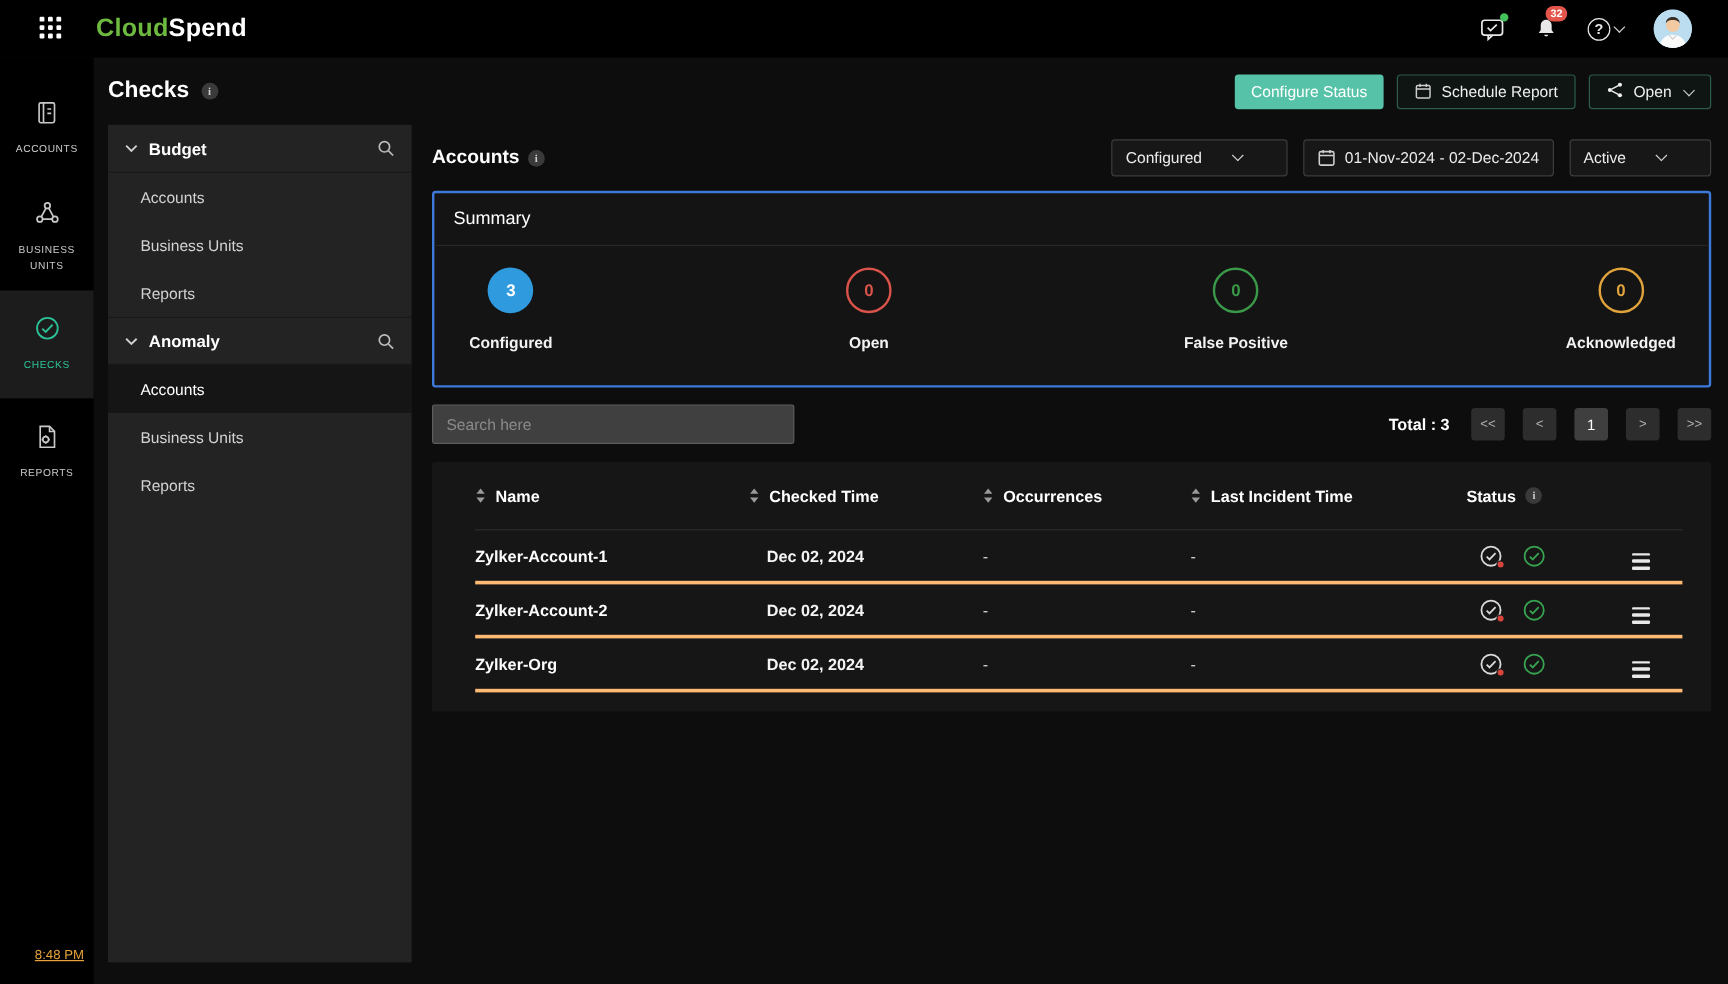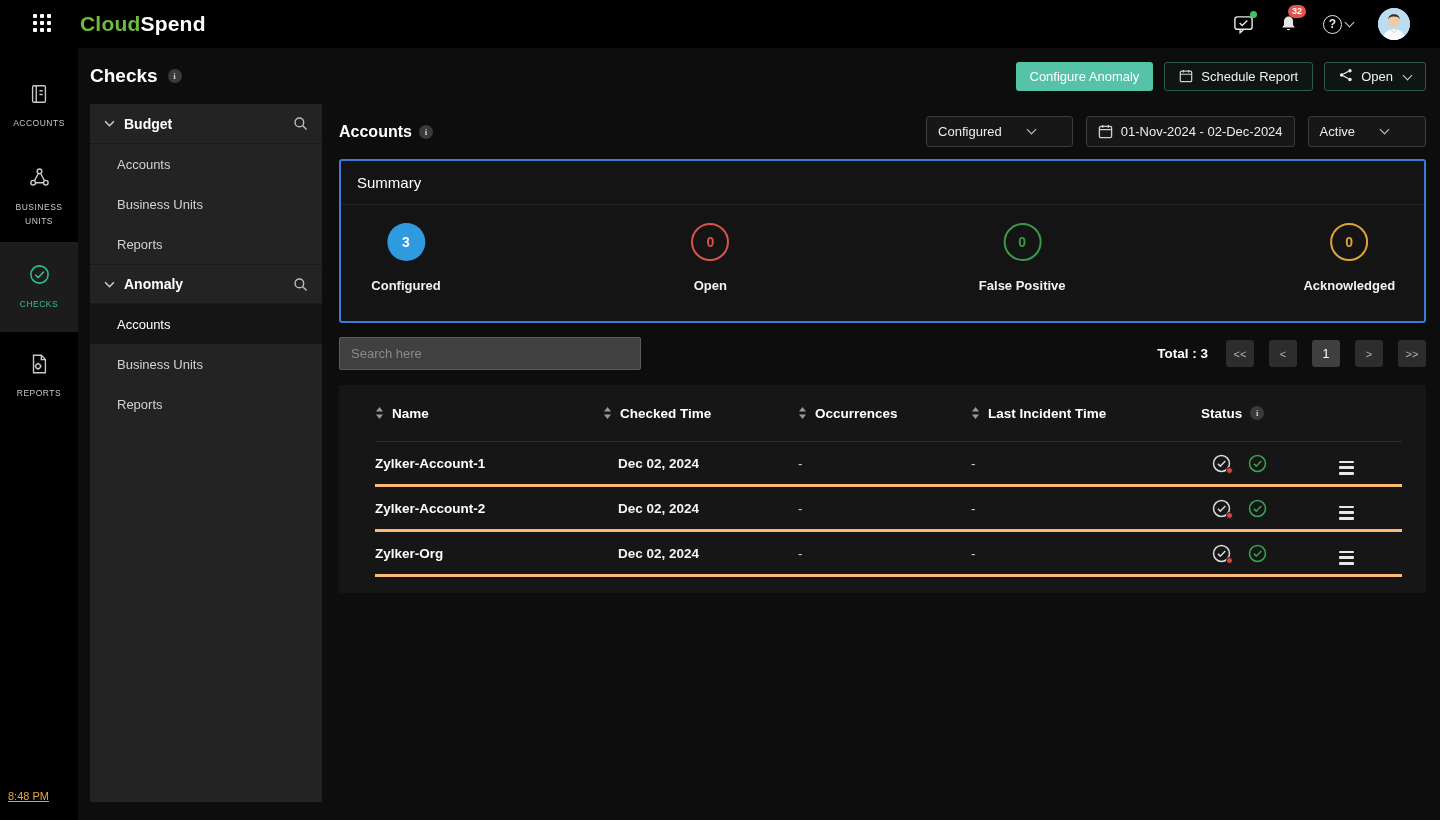--- a/index.html
+++ b/index.html
@@ -28,21 +28,21 @@
 
   
   .app-body { display:flex; height:772px; }
 
   
   .sidebar { width:78px; background:#000; position:relative; padding-top:14px; display:flex; flex-direction:column; }
   .nav-item { height:90px; display:flex; flex-direction:column; align-items:center; justify-content:center;
               gap:8px; color:#c9c9c9; cursor:pointer; padding:0 3px; }
   .nav-label { font-size:8.5px; letter-spacing:.5px; text-align:center; line-height:1.55; font-weight:500; }
   .nav-item.active { background:#1c1c1c; color:#2cc195; }
-  .sidebar-time { position:absolute; left:8px; bottom:18px; color:#e8a33b; font-size:11px;
+  .sidebar-time { position:absolute; left:29px; bottom:18px; color:#e8a33b; font-size:11px;
                   text-decoration:underline; cursor:pointer; }
 
   
   .content { flex:1; display:flex; flex-direction:column; padding:0 14px 0 12px; }
   .page-header { height:56px; display:flex; align-items:center; justify-content:space-between; }
   .page-title-wrap { display:flex; align-items:center; gap:10px; }
   .page-title { font-size:19px; font-weight:bold; color:#fff; }
   .info-i { width:14px; height:14px; min-width:14px; border-radius:50%; background:#3a3a3a; color:#cfcfcf;
             font-size:9px; display:inline-flex; align-items:center; justify-content:center;
             font-style:normal; font-weight:bold; cursor:pointer; }
@@ -50,21 +50,21 @@
   .header-actions { display:flex; gap:11px; }
   .btn { height:29px; border-radius:3px; font-size:13px; display:flex; align-items:center; gap:8px;
          padding:0 14px; cursor:pointer; border:1px solid transparent; font-family:inherit; }
   .btn-primary { background:#56c3a8; color:#fff; border:none; font-weight:500; }
   .btn-dark { background:#0e1513; border:1px solid #2c5a4c; color:#f0f0f0; }
   .btn-dark .chev-down { margin-left:3px; margin-top:-2px; }
 
   .content-row { display:flex; gap:17px; flex:1; align-items:flex-start; }
 
   
-  .menu-panel { width:232px; height:698px; background:#232323; }
+  .menu-panel { width:253px; height:698px; background:#232323; }
   .menu-header { height:40px; display:flex; align-items:center; padding:0 14px; gap:9px;
                  border-bottom:1px solid #191919; cursor:pointer; }
   .menu-header.bt { border-top:1px solid #191919; }
   .menu-header .mh-label { font-size:14px; font-weight:bold; color:#fff; }
   .menu-search { margin-left:auto; color:#bdbdbd; display:flex; cursor:pointer; }
   .sec-chev { color:#cfcfcf; display:flex; }
   .menu-item { height:40px; display:flex; align-items:center; padding:0 14px 0 27px; font-size:13px;
                color:#d2d2d2; cursor:pointer; }
   .menu-item.active { background:#151515; color:#fff; }
 
@@ -222,21 +222,21 @@
   </nav>
 
   <div class="content">
 
     <div class="page-header">
       <div class="page-title-wrap">
         <h1 class="page-title">Checks</h1>
         <i class="info-i"></i>
       </div>
       <div class="header-actions">
-        <button class="btn btn-primary">Configure Anomaly</button>
+        <button class="btn btn-primary">Configure Status</button>
         <button class="btn btn-dark">
           <span class="cal-ico">
             <svg width="14" height="14" viewBox="0 0 16 16" fill="none" stroke="currentColor" stroke-width="1.4">
               <rect x="1.5" y="2.5" width="13" height="12" rx="1.5"></rect>
                 <path d="M1.5 6h13M5 1v3M11 1v3"></path>
             </svg>
           </span>
           <span>Schedule Report</span>
         </button>
         <button class="btn btn-dark">

